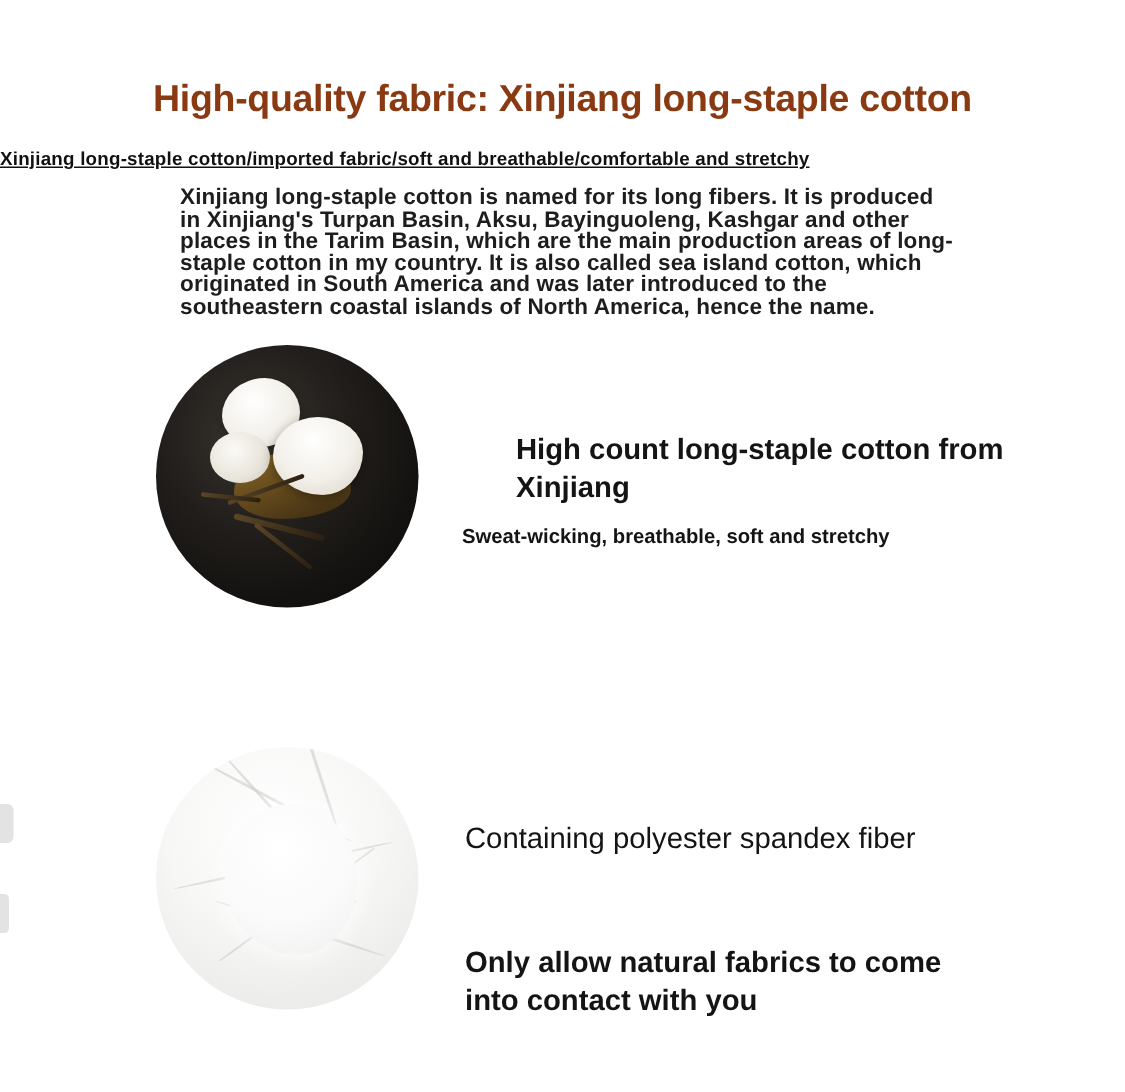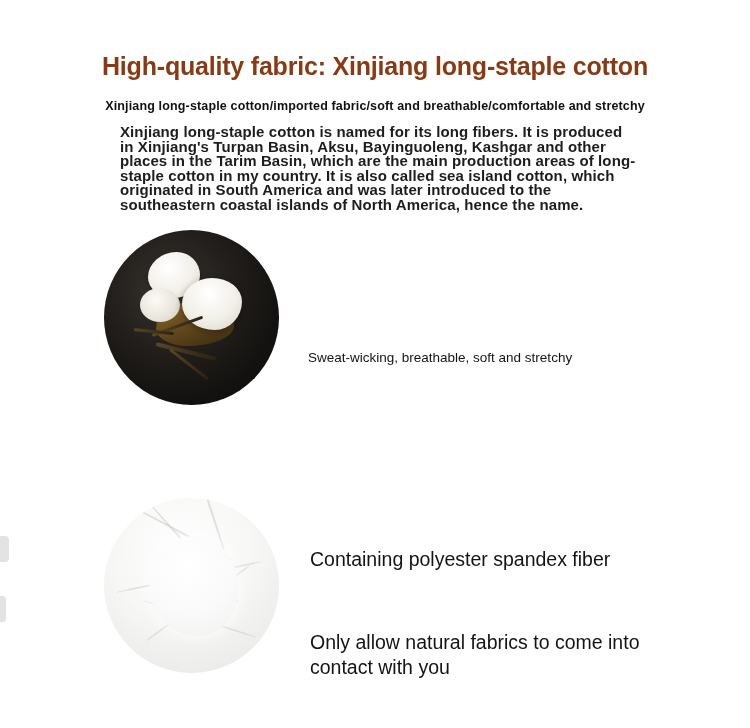--- a/index.html
+++ b/index.html
@@ -33,25 +33,26 @@
     font-weight: bold;
     color: #8a3a12;
     letter-spacing: -0.2px;
   }
 
   .subhead {
     position: absolute;
     left: 0;
     top: 99px;
     width: 750px;
-    text-align: center;
+    text-align: left;
     font-size: 12.5px;
     font-weight: bold;
     color: #111111;
     letter-spacing: 0.15px;
+    text-decoration: underline;
   }
 
   .bodytext {
     position: absolute;
     left: 120px;
     top: 125px;
     width: 516px;
     font-size: 15px;
     line-height: 14.6px;
     font-weight: bold;
@@ -156,21 +157,21 @@
     font-weight: bold;
     line-height: 25px;
     color: #141414;
   }
   .s1-sub {
     position: absolute;
     left: 308px;
     top: 350px;
     width: 360px;
     font-size: 13.5px;
-    font-weight: normal;
+    font-weight: bold;
     color: #141414;
   }
 
   
   .circle-fiber {
     left: 104px;
     top: 498px;
     width: 175px;
     height: 175px;
     background:
@@ -217,21 +218,21 @@
     font-weight: bold;
     line-height: 20px;
     color: #141414;
   }
   .s2-heading2 {
     position: absolute;
     left: 310px;
     top: 630px;
     width: 340px;
     font-size: 19.5px;
-    font-weight: normal;
+    font-weight: bold;
     line-height: 25px;
     color: #141414;
   }
 </style>
 </head>
 <body>
 
 <div class="page">
 
   <div class="headline">High-quality fabric: Xinjiang long-staple cotton</div>
@@ -244,20 +245,21 @@
   <div class="circle circle-cotton">
     <div class="boll-husk"></div>
     <div class="boll-white-a"></div>
     <div class="boll-white-c"></div>
     <div class="boll-white-b"></div>
     <div class="boll-stem s1"></div>
     <div class="boll-stem s2"></div>
     <div class="boll-stem s3"></div>
     <div class="boll-stem s4"></div>
   </div>
+  <div class="s1-heading">High count long-staple cotton from Xinjiang</div>
   <div class="s1-sub">Sweat-wicking, breathable, soft and stretchy</div>
 
   <div class="circle circle-fiber">
     <div class="fiber f1"></div>
     <div class="fiber f2"></div>
     <div class="fiber f3"></div>
     <div class="fiber f4"></div>
     <div class="fiber f5"></div>
     <div class="fiber f6"></div>
     <div class="fiber-tuft"></div>

